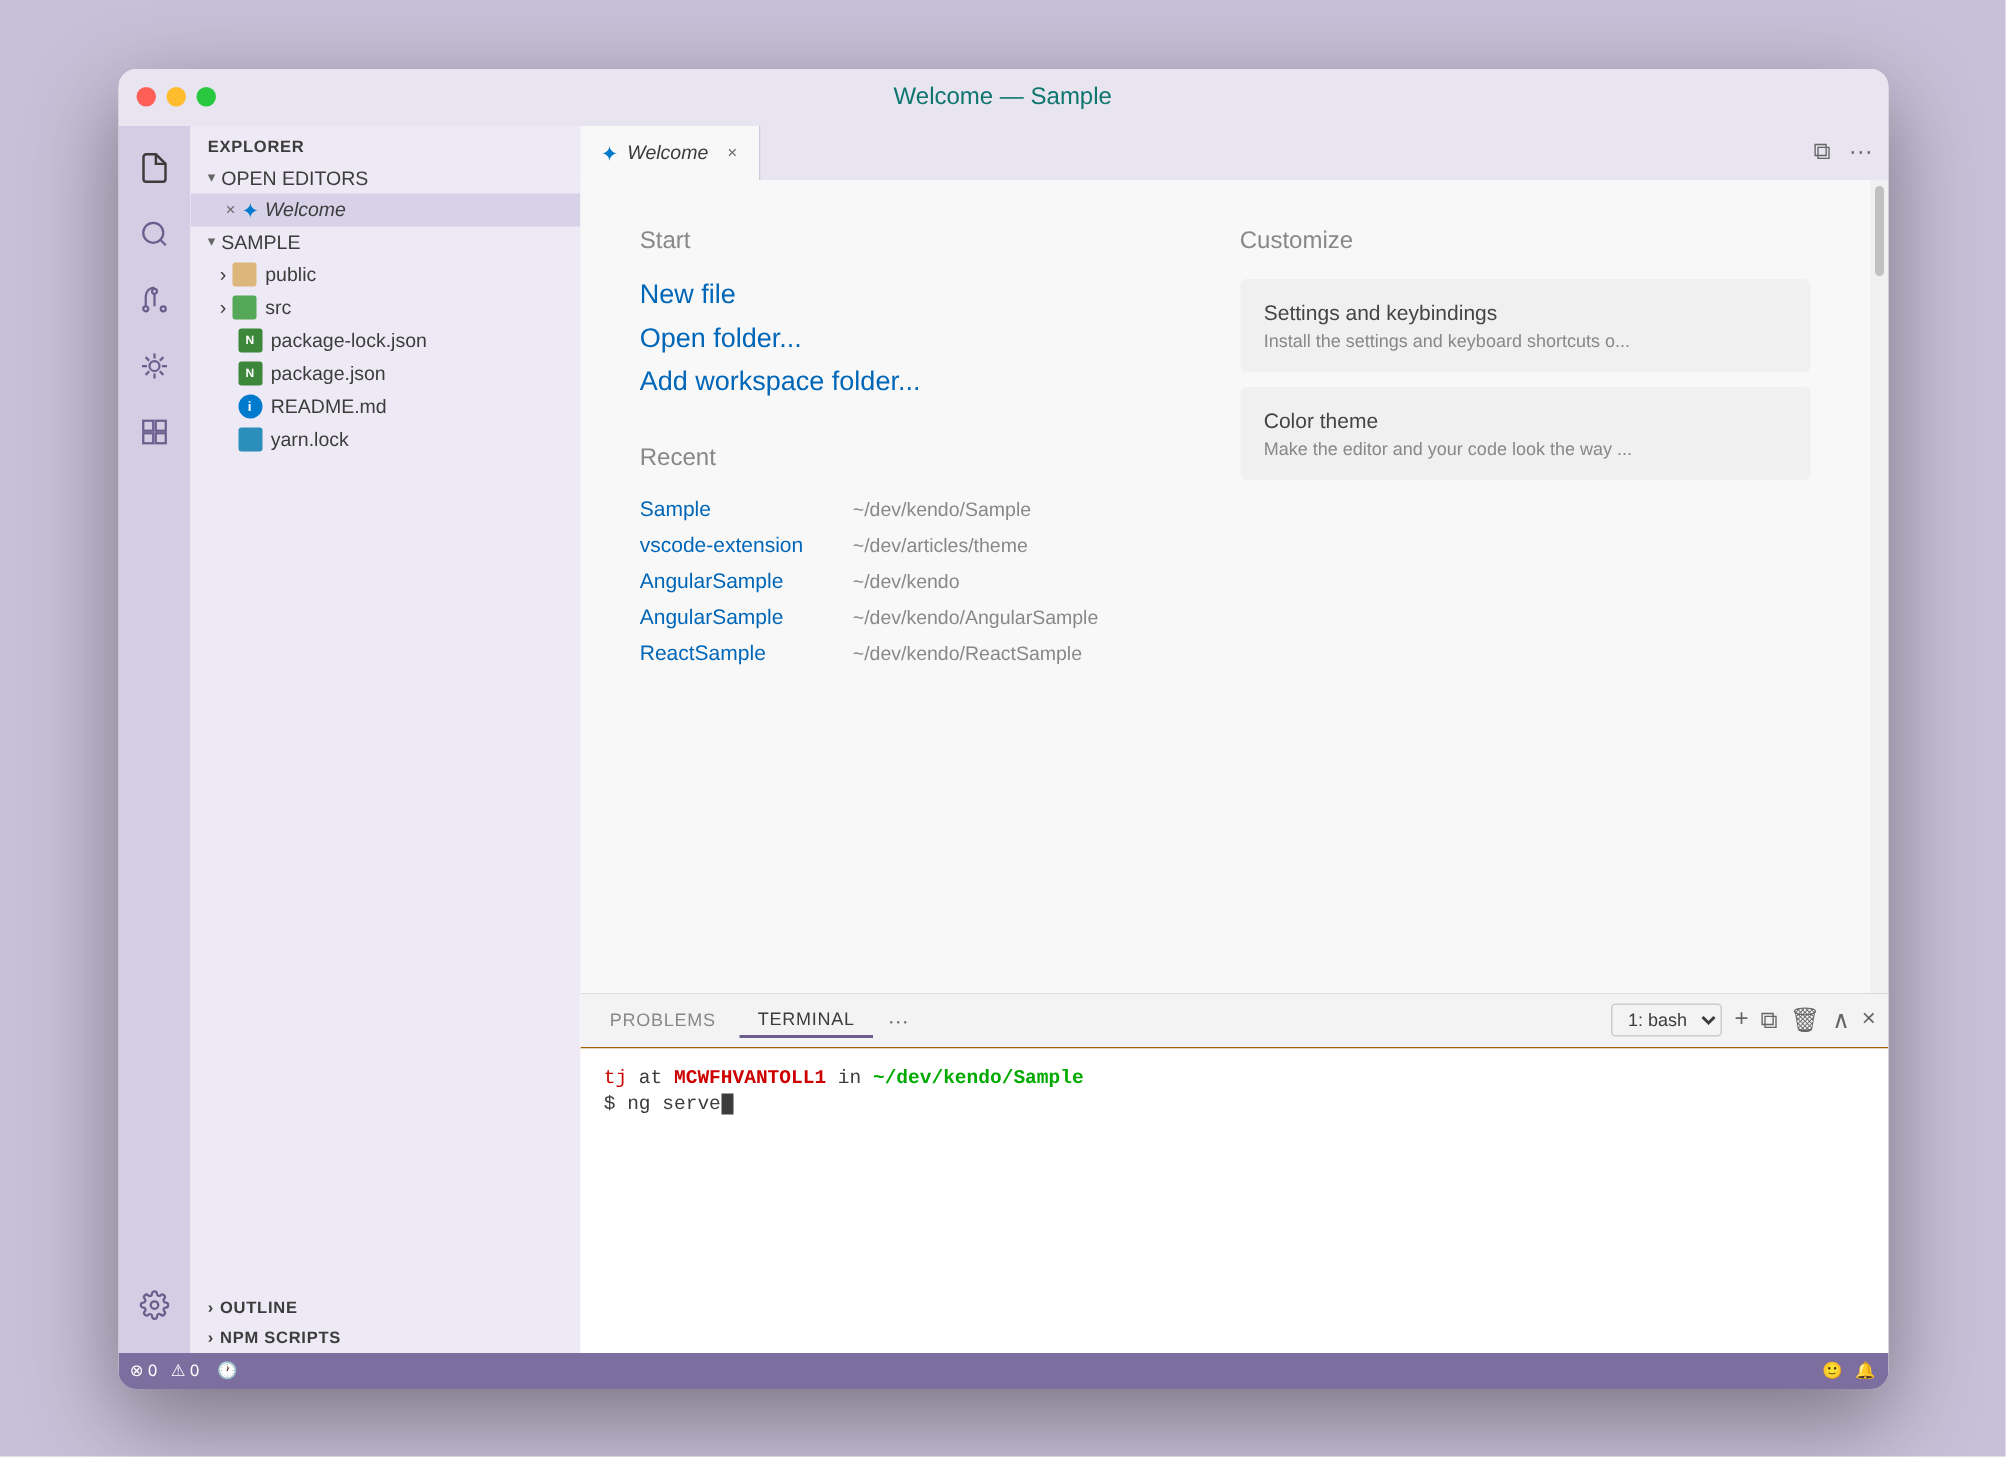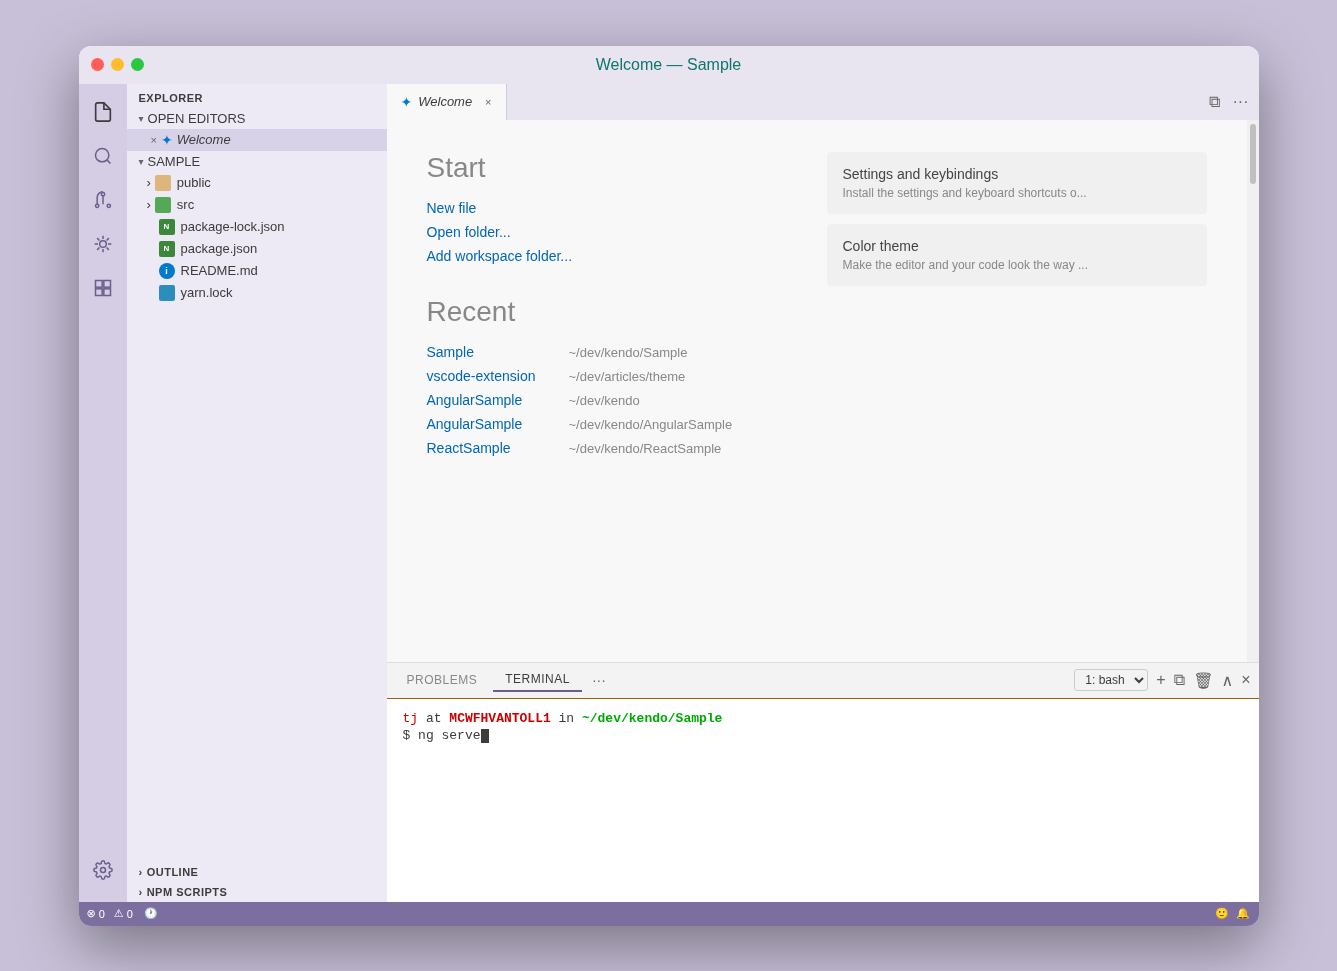--- a/index.html
+++ b/index.html
@@ -211,29 +211,29 @@
       display: flex;
       gap: 60px;
     }
     .welcome-left {
       flex: 1;
     }
     .welcome-right {
       width: 380px;
     }
     .welcome-section-title {
-      font-size: 28px;
+      font-size: 16px;
       color: #888;
       font-weight: 300;
       margin-bottom: 16px;
     }
     .welcome-link {
       display: block;
       color: #0066b8;
-      font-size: 14px;
+      font-size: 18px;
       text-decoration: none;
       margin-bottom: 8px;
       cursor: pointer;
     }
     .recent-item {
       display: flex;
       align-items: baseline;
       margin-bottom: 8px;
       gap: 12px;
     }
@@ -556,20 +556,21 @@
               <span class="recent-name">AngularSample</span>
               <span class="recent-path">~/dev/kendo/AngularSample</span>
             </div>
             <div class="recent-item">
               <span class="recent-name">ReactSample</span>
               <span class="recent-path">~/dev/kendo/ReactSample</span>
             </div>
           </div>
 
           <div class="welcome-right">
+            <div class="welcome-section-title">Customize</div>
 
 
             <div class="customize-card">
               <div class="customize-card-title">Settings and keybindings</div>
               <div class="customize-card-desc">Install the settings and keyboard shortcuts o...</div>
             </div>
 
             <div class="customize-card">
               <div class="customize-card-title">Color theme</div>
               <div class="customize-card-desc">Make the editor and your code look the way ...</div>

